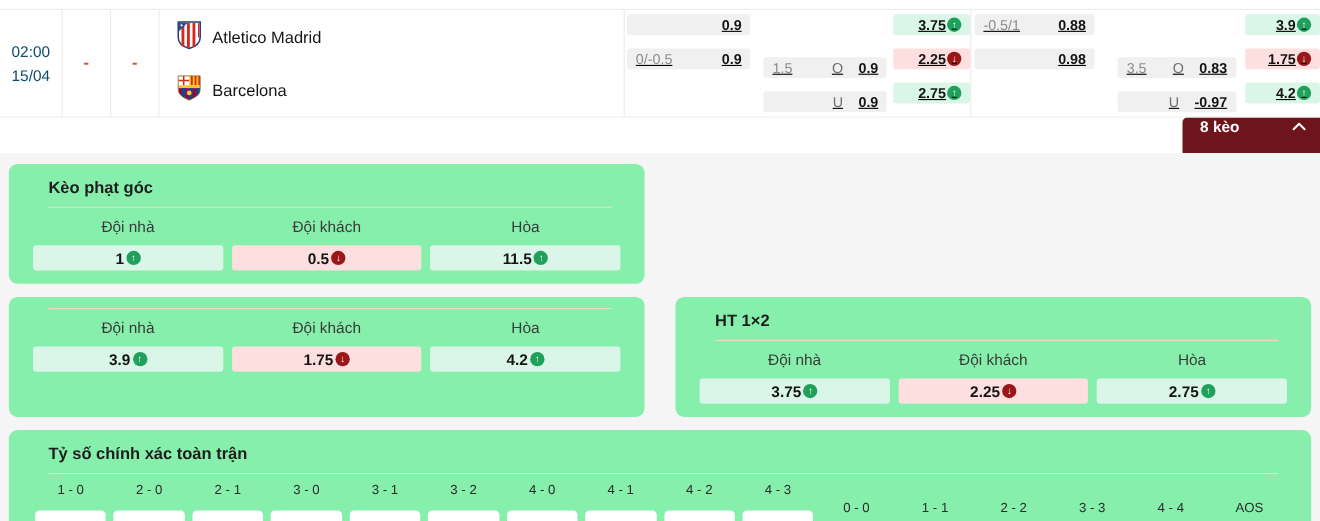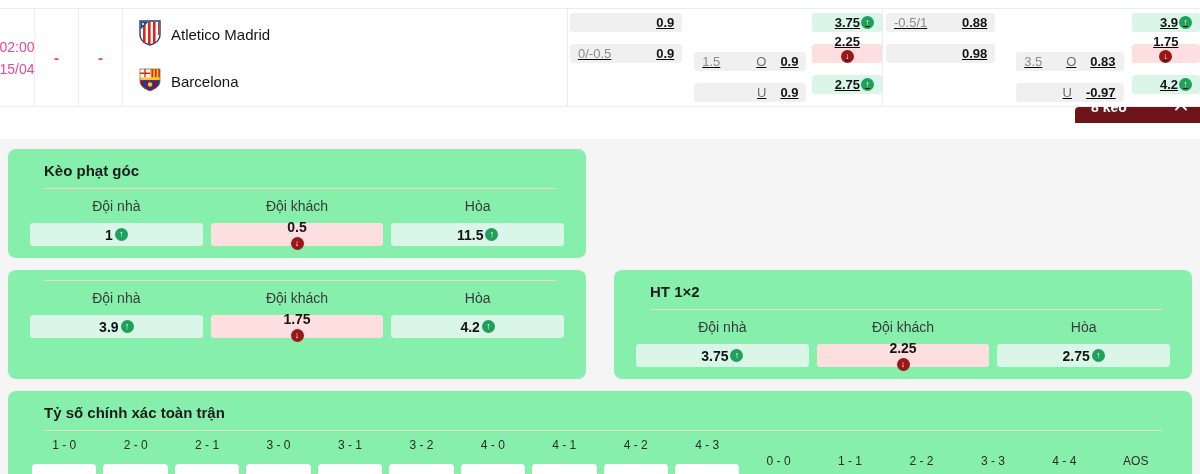--- a/index.html
+++ b/index.html
@@ -3,56 +3,56 @@
 <meta charset="utf-8">
 <style>
   * { margin:0; padding:0; box-sizing:border-box; }
   html,body { width:1200px; height:474px; }
   body { font-family:"Liberation Sans", sans-serif; background:#f5f5f6; overflow:hidden; }
   .app { position:relative; width:1200px; height:474px; }
 
   
   .match-card { background:#ffffff; padding-top:8px; }
   .match-row { display:flex; height:99px; border-top:1px solid #ececec; border-bottom:1px solid #ececec; }
-  .col-time { width:35px; border-right:1px solid #ececec; display:flex; flex-direction:column; align-items:center; justify-content:center; gap:6px; font-size:14px; color:#ec4899; }
+  .col-time { width:57px; border-right:1px solid #ececec; display:flex; flex-direction:column; align-items:center; justify-content:center; gap:6px; font-size:14px; color:#0c4a6e; }
   .col-dash { width:44px; border-right:1px solid #ececec; display:flex; align-items:center; justify-content:center; color:#e04a38; font-weight:700; font-size:15px; }
   .col-teams { flex:1; border-right:1px solid #ececec; display:flex; flex-direction:column; justify-content:center; gap:18px; padding-left:16px; }
   .team { display:flex; align-items:center; gap:10px; }
   .team-name { font-size:15px; color:#141414; font-weight:500; }
 
   .odds-area { display:flex;text-decoration:underline; }
   .odds-group { display:flex; padding:4px 0 0 2px; width:315px; border-right:1px solid #ececec; }
   .odds-group.g2 { border-right:none; width:317px; padding-left:3px; }
   .ocol { display:flex; flex-direction:column; gap:12px; }
   .col-hdp { width:113px; margin-right:12px; }
   .g2 .col-hdp { width:115px; margin-right:21px; }
   .col-ou { width:113px; margin-right:6px;margin-top:39px; }
   .g2 .col-ou { margin-right:8px; }
   .col-1x2 { width:70px; }
   .g2 .col-1x2 { width:72px; }
 
   .odds-cell { height:19px; border-radius:3px; display:flex; align-items:center; padding:0 8px; font-size:13px; }
   .odds-cell.gray { background:#f0f0f1; }
   .cell-up { background:#d9f6e8; }
-  .cell-down { background:#fcdfde;flex-direction:column; }
+  .cell-down { background:#fcdfde; }
   .odds-cell .line { color:#8c8c8c; }
   .odds-cell .val { font-weight:700; color:#141414; margin-left:auto; }
   .odds-cell.ou .line { flex:1; }
   .odds-cell.ou .side { color:#6f6f6f; margin-right:14px; }
   .odds-cell.ou .val { margin-left:0; }
   .odds-cell.tx { justify-content:flex-end; gap:1px; }
   .odds-cell.tx .val { margin-left:0; }
 
   .trend-icon { width:13px; height:13px; border-radius:50%; color:#fff; font-size:9px; line-height:13px; text-align:center; font-weight:700; flex:0 0 auto; }
   .trend-up-bg { background:#1fa15c; }
   .trend-down-bg { background:#9b1717; }
 
   
   .card-footer { height:32px; background:#ffffff; position:relative; }
-  .keo-bar { position:absolute; right:0; top:0; width:125px; height:16px; background:#6e151c; border-radius:4px 0 0 0; display:flex; align-items:center; color:#fff; cursor:pointer; padding:0 12px 16px 16px; }
+  .keo-bar { position:absolute; right:0; top:0; width:125px; height:32px; background:#6e151c; border-radius:4px 0 0 0; display:flex; align-items:center; color:#fff; cursor:pointer; padding:0 12px 16px 16px; }
   .keo-label { font-size:14px; font-weight:700; }
   .keo-chevron { margin-left:auto; display:flex; }
 
   
   .main-area { padding:10px 8px 8px; display:flex; flex-direction:column; gap:12px; }
   .panel { background:#86efac; border-radius:8px; padding:10px 16px 12px; }
   .panel-title { font-weight:700; font-size:15px; color:#1d1d1d; padding:3px 20px 9px; }
   .panel-rule { border-bottom:1px solid #f0d9c5; margin:0 14px 0 20px; }
   .half { width:578px; }
   .row2 { display:flex; gap:28px; }

